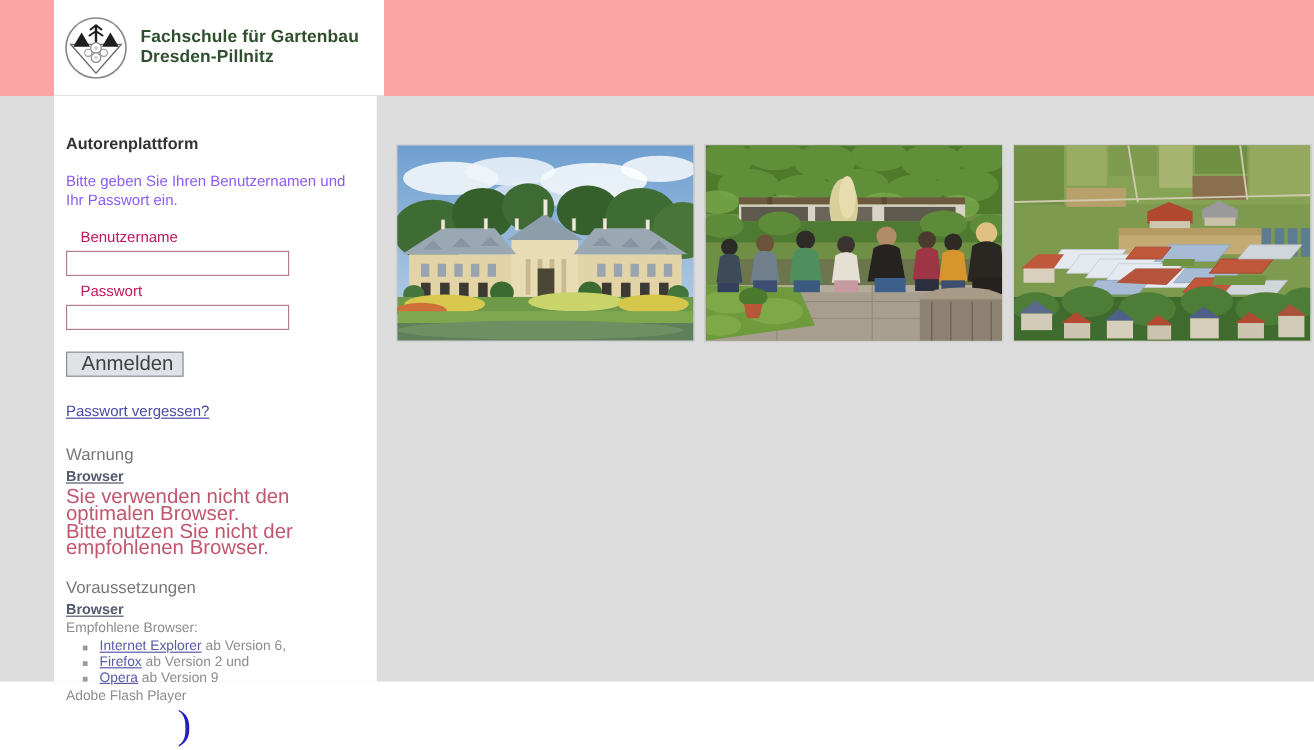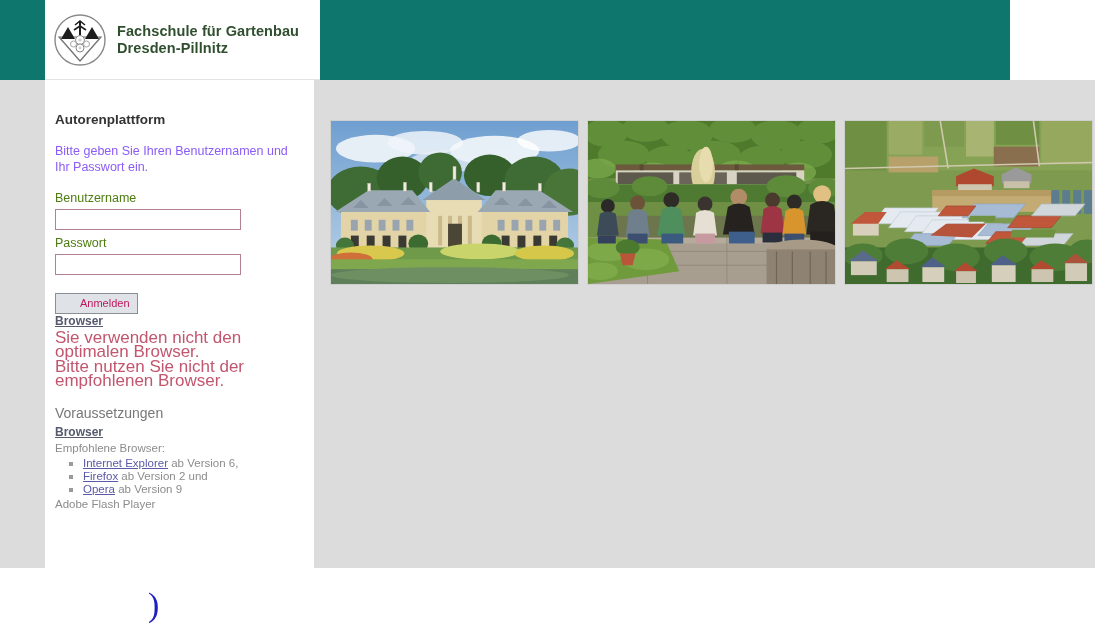--- a/index.html
+++ b/index.html
@@ -31,23 +31,23 @@
     width: 1095px;
     height: 488px;
     background: #dcdcdc;
   }
 
   
   .header {
     position: absolute;
     left: 0;
     top: 0;
-    width: 1010px;
+    width: 1095px;
     height: 80px;
-    background: #0f766e;
+    background: #fca5a5;
   }
   .logo-panel {
     position: absolute;
     left: 45px;
     top: 0;
     width: 275px;
     height: 80px;
     background: #ffffff;
     box-sizing: border-box;
     border-bottom: 1px solid #e3e3e3;
@@ -90,45 +90,45 @@
   }
   .intro {
     font-size: 12.5px;
     color: #8b5cf6;
     line-height: 16px;
     margin: 0 0 16px 0;
     max-width: 258px;
   }
   .field-label {
     font-size: 12.5px;
-    color: #4d7c0f;
-    margin: 0 0 4px 0;
+    color: #be185d;
+    margin: 0 0 4px 12px;
   }
   .text-input {
     display: block;
     width: 180px;
     height: 17px;
     box-sizing: content-box;
     border: 1px solid #b2808f;
     background: #ffffff;
     font-family: "Liberation Sans", sans-serif;
     font-size: 12px;
     color: #333;
     padding: 1px 2px;
     margin: 0 0 6px 0;
     outline: none;
   }
   .submit-btn {
     margin-top: 12px;
     font-family: "Liberation Sans", sans-serif;
-    font-size: 11px;
-    color: #be185d;
+    font-size: 17px;
+    color: #404040;
     background: #dfe3e8;
     border: 1px solid #8a8f96;
-    padding: 2px 7px 3px 24px;
+    padding: 2px 7px 3px 12px;
     cursor: pointer;
     line-height: 14px;
   }
 
   .forgot-link {
     display: inline-block;
     margin-top: 22px;
     font-size: 12.5px;
     color: #4a4aa8;
     text-decoration: underline;
@@ -262,22 +262,26 @@
     <div class="intro">Bitte geben Sie Ihren Benutzernamen und Ihr Passwort ein.</div>
 
     <div class="field-label">Benutzername</div>
     <input class="text-input" type="text" value="" style="">
 
     <div class="field-label">Passwort</div>
     <input class="text-input" type="password" value="" style="">
 
     <button class="submit-btn" type="button">Anmelden</button>
 
+    <div>
+      <a class="forgot-link" href="#">Passwort vergessen?</a>
+    </div>
 
     
+    <div class="section-head">Warnung</div>
     <div class="sub-head">Browser</div>
     <div class="warn-text">Sie verwenden nicht den optimalen Browser.</div>
     <div class="warn-text">Bitte nutzen Sie nicht der empfohlenen Browser.</div>
 
     
     <div class="section-head">Voraussetzungen</div>
     <div class="sub-head">Browser</div>
     <div class="note-text">Empfohlene Browser:</div>
 
     <ul class="browser-list">

